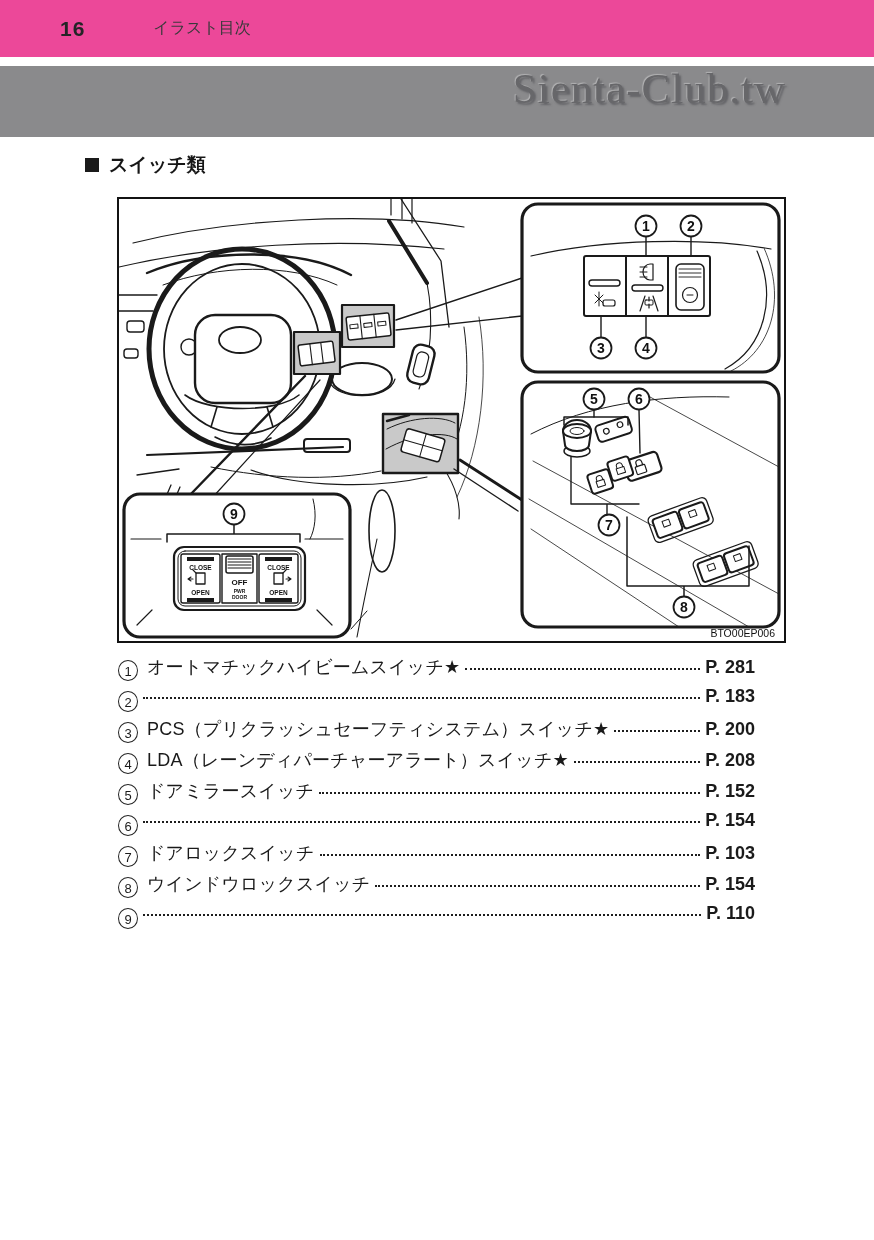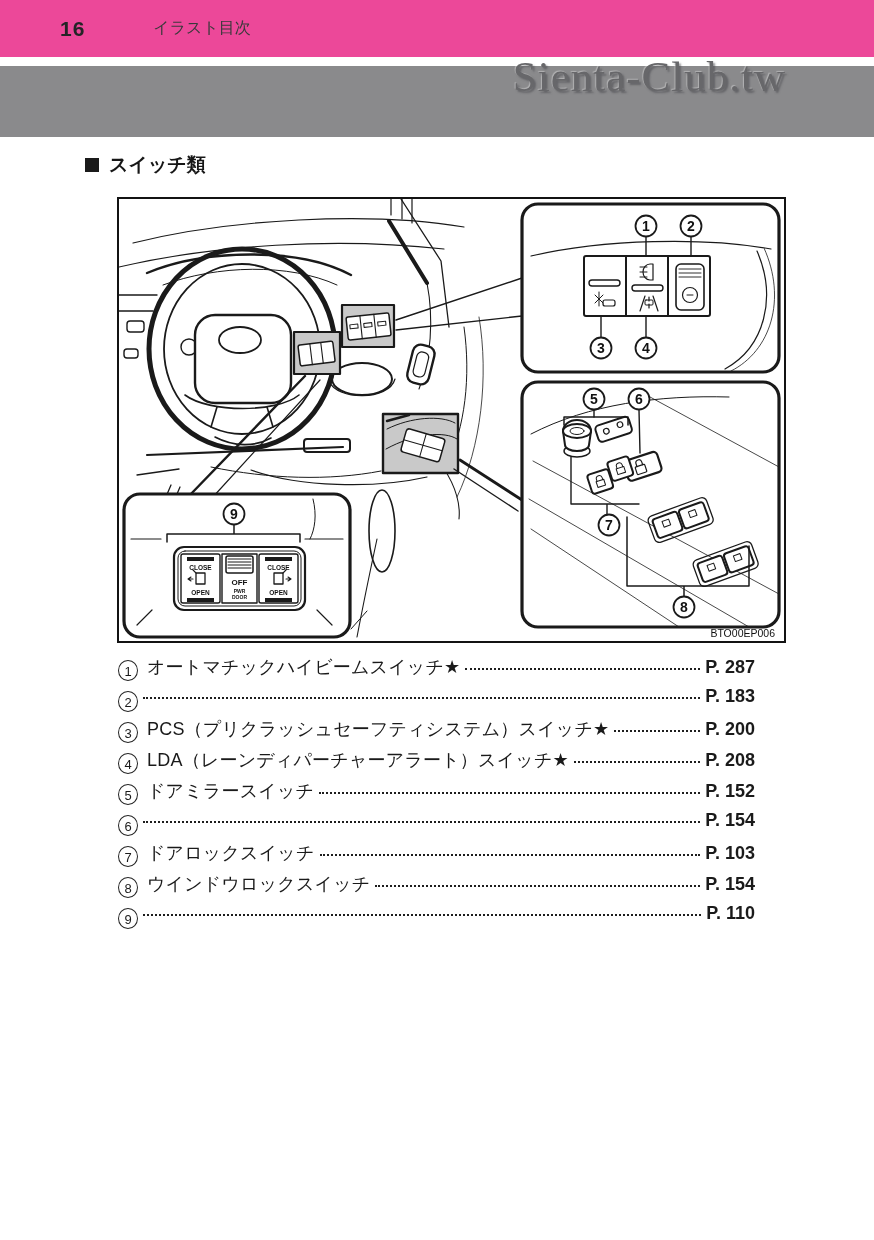--- a/index.html
+++ b/index.html
@@ -9,21 +9,21 @@
     overflow:hidden;
   }
   .topbar{
     position:absolute;left:0;top:0;width:874px;height:57px;background:#ec4899;
     display:flex;align-items:center;
   }
   .pagenum{font-size:21px;font-weight:bold;color:#242426;margin-left:60px;letter-spacing:1px;}
   .doctitle{font-size:16px;color:#39393b;margin-left:68px;}
   .banner{position:absolute;left:0;top:66px;width:874px;height:71px;background:#8a8a8c;}
   .watermark{
-    position:absolute;top:52px;right:88px;
+    position:absolute;top:64px;right:88px;
     font-family:"Liberation Serif","DejaVu Serif",serif;
     font-size:43px;color:#67676a;letter-spacing:1px;
     text-shadow:2px 2px 2px rgba(70,70,74,.55), -1px -1px 1px rgba(255,255,255,.35);
   }
   .section-head{position:absolute;left:85px;top:152px;display:flex;align-items:center;}
   .bullet{width:14px;height:14px;background:#1a1a1a;display:inline-block;margin-right:10px;}
   .section-title{font-size:19px;font-weight:bold;color:#161616;}
   .figure{
     position:absolute;left:117px;top:197px;width:669px;height:446px;
     border:2.5px solid #131313;box-sizing:border-box;background:#fff;
@@ -300,21 +300,21 @@
     <text x="656" y="438" font-size="10.5" text-anchor="end">BTO00EP006</text>
   </g>
 </svg>
 </div>
 
 <div class="list">
   <div class="row">
     <span class="num">1</span>
     <span class="lbl">オートマチックハイビームスイッチ★</span>
     <span class="leader"></span>
-    <span class="pg">P. 287</span>
+    <span class="pg">P. 281</span>
   </div>
   <div class="row">
     <span class="num">2</span>
     <span class="leader"></span>
     <span class="pg">P. 183</span>
   </div>
   <div class="row">
     <span class="num">3</span>
     <span class="lbl">PCS（プリクラッシュセーフティシステム）スイッチ★</span>
     <span class="leader"></span>

